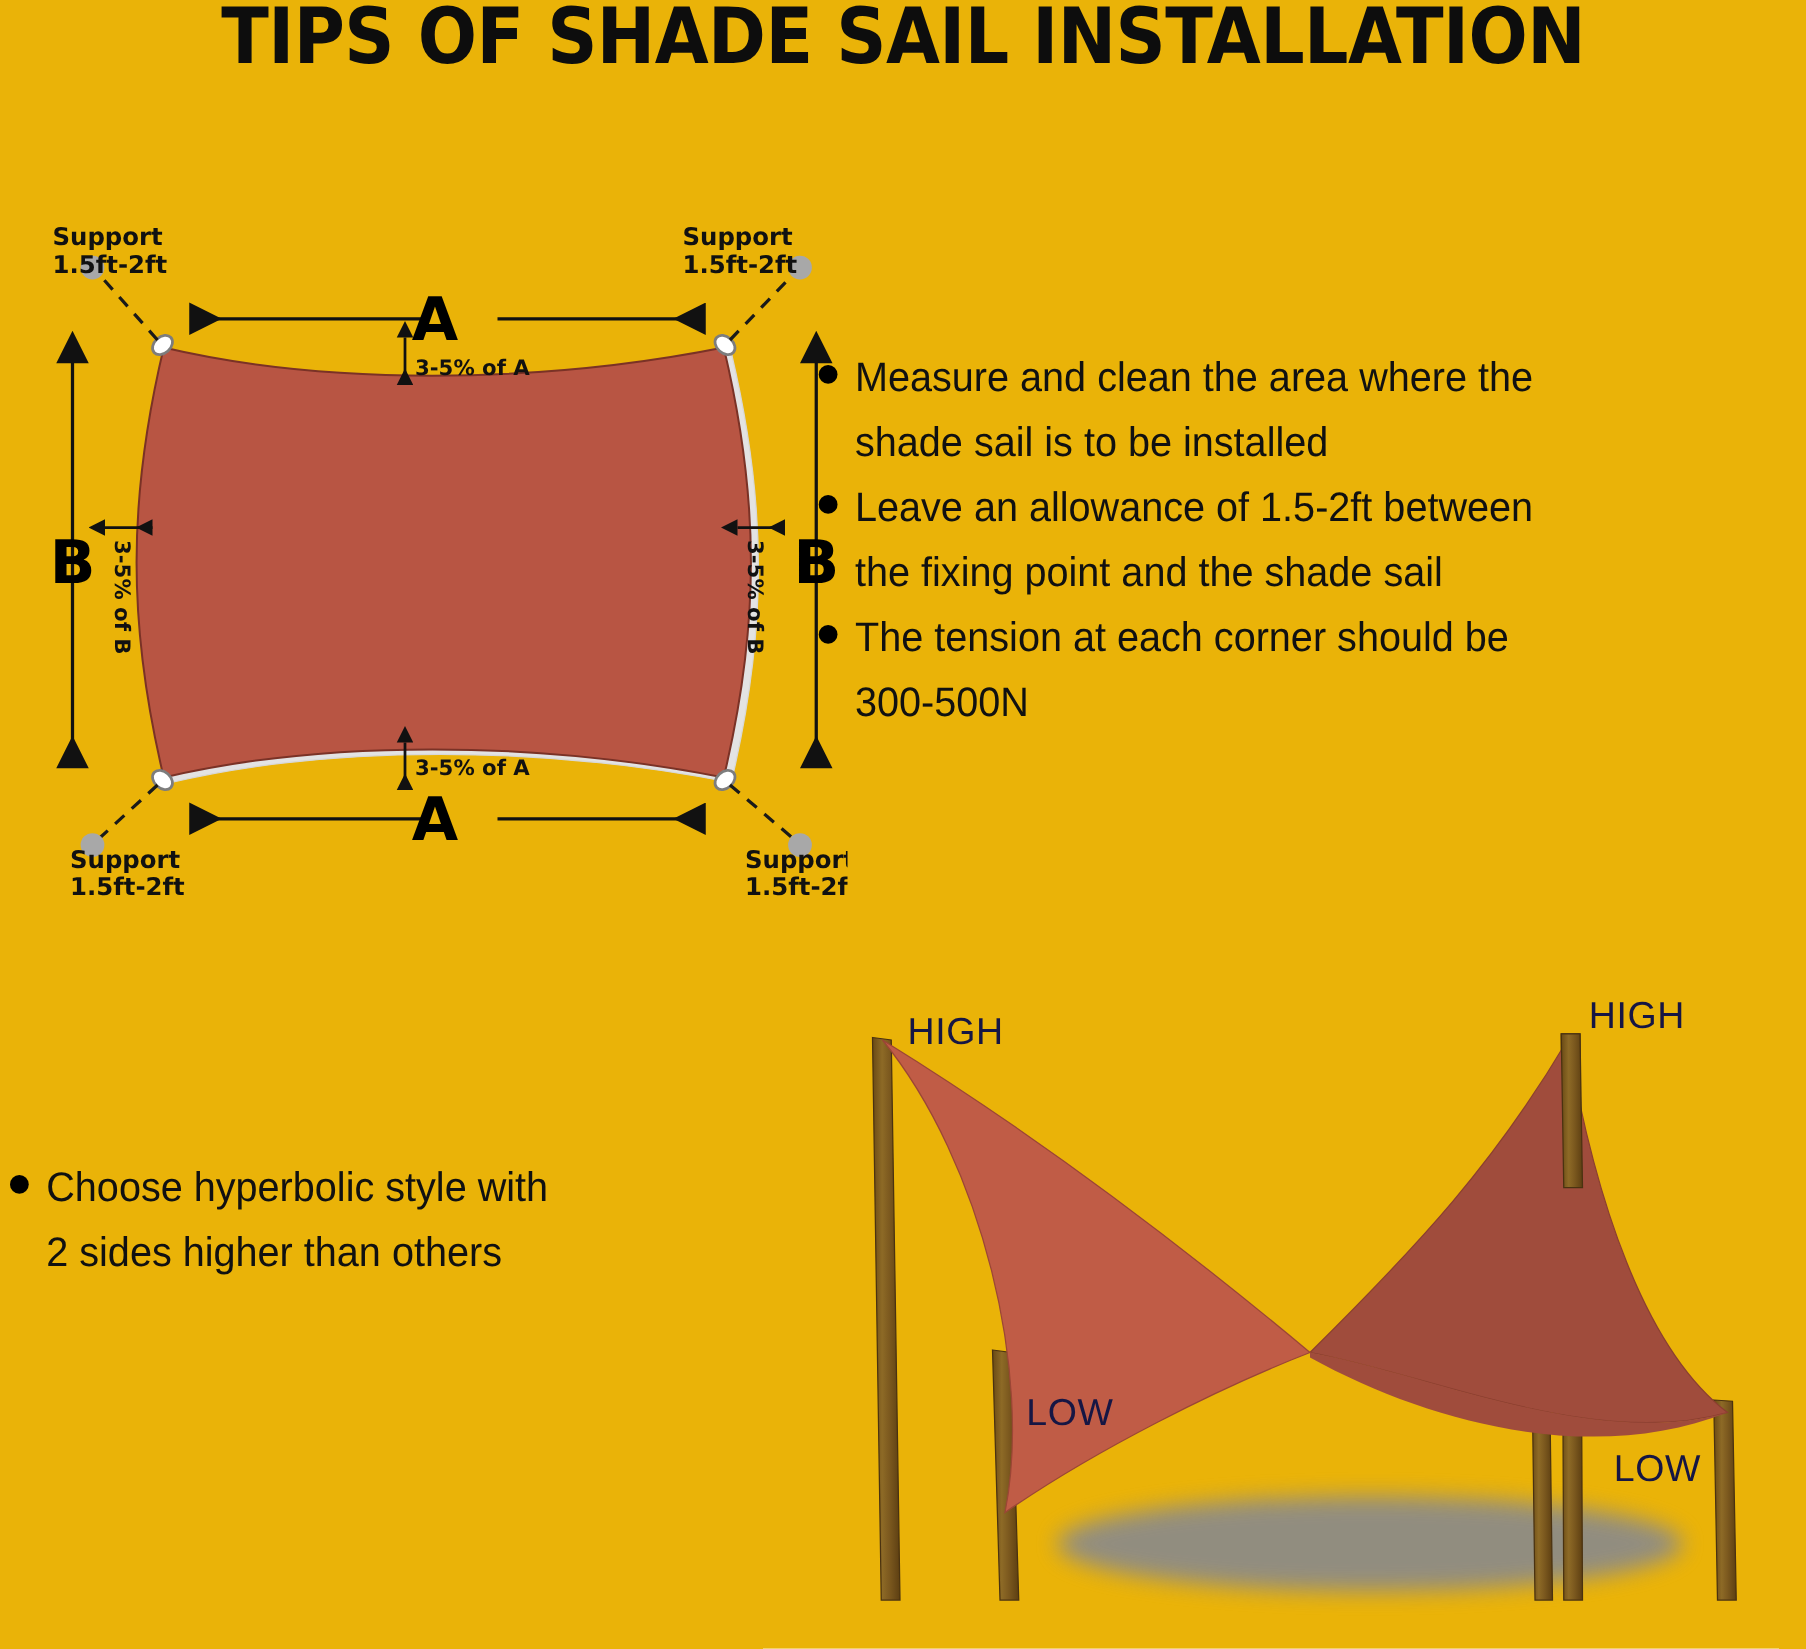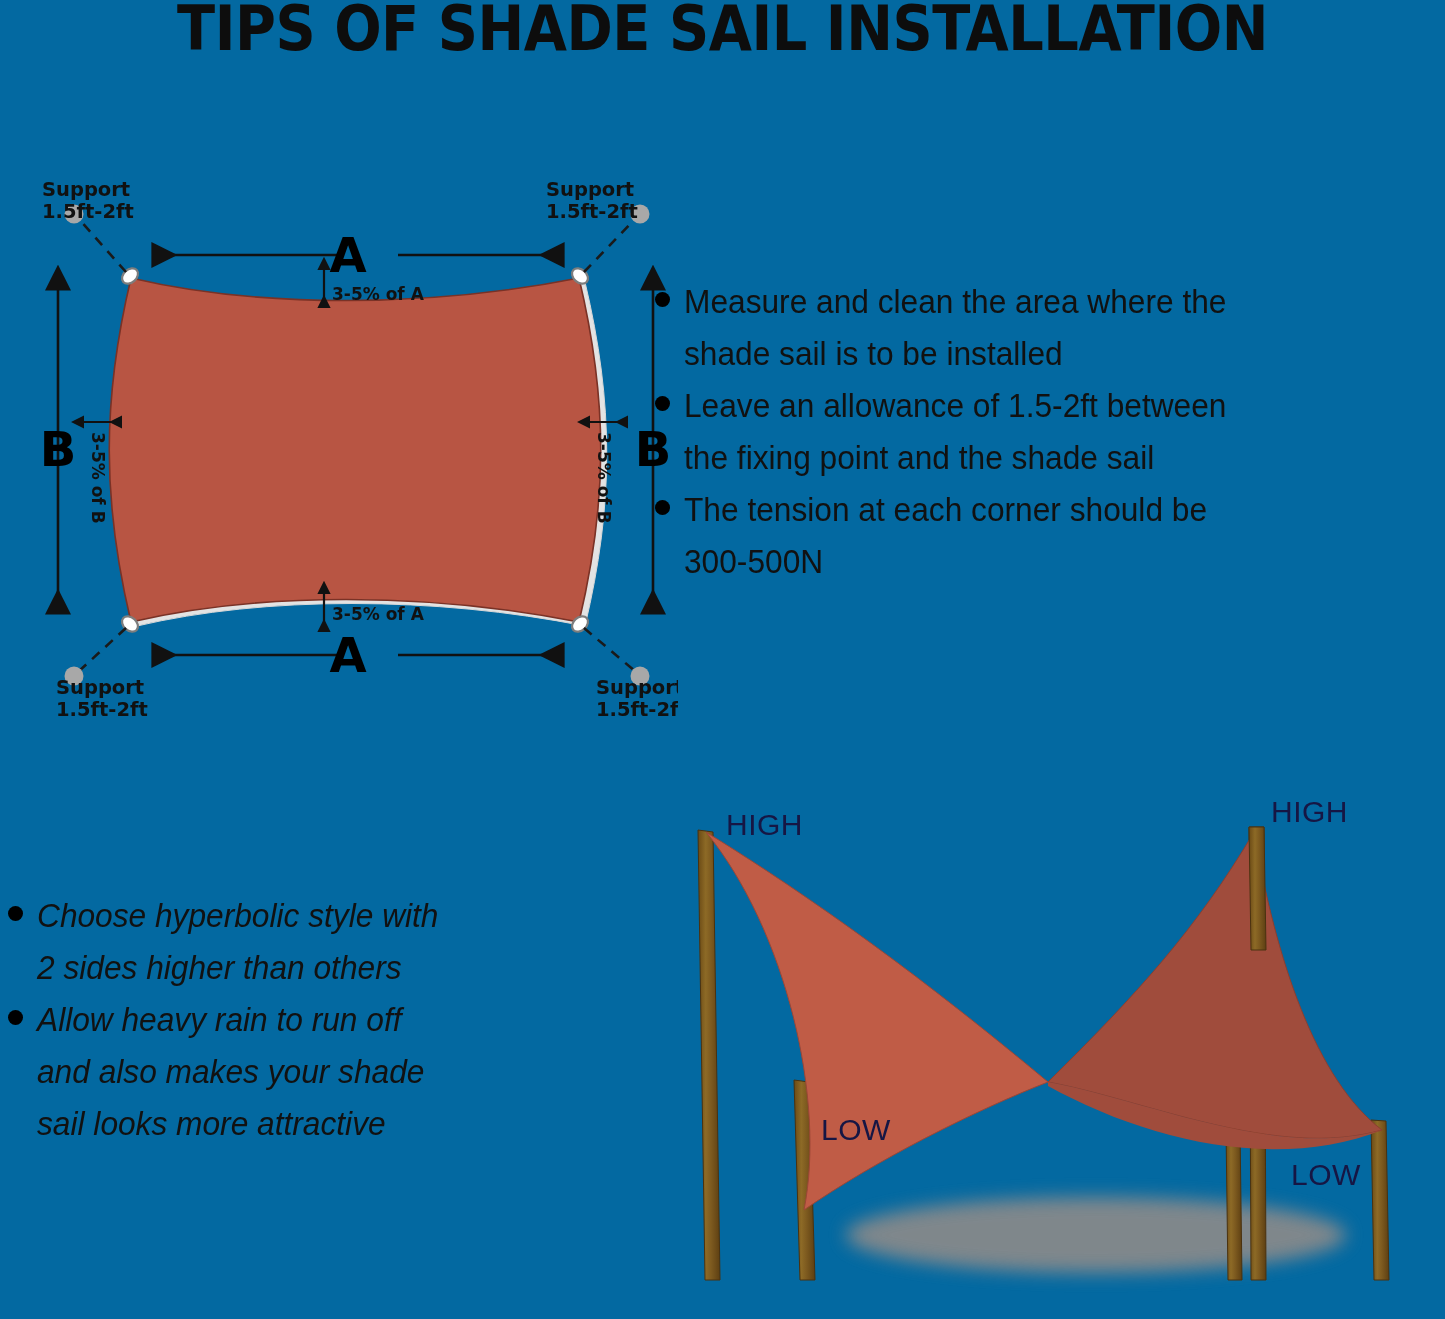--- a/index.html
+++ b/index.html
@@ -3,21 +3,21 @@
 <meta charset="utf-8">
 <style>
   html,body{margin:0;padding:0;background:#ffffff;}
   body{
     width:1445px;height:1319px;
     font-family:"Liberation Sans", sans-serif;
     color:#000;
     overflow:hidden;
     position:relative;
   }
-  #root{position:relative;width:1445px;height:1319px;background:#0369a1;}
+  #root{position:relative;width:1445px;height:1319px;background:#eab308;}
 
   
   .title{
     position:absolute;left:0;top:-2px;width:1445px;
     text-align:center;
     font-family:"DejaVu Sans", sans-serif;
     font-weight:700;
     font-size:62px;
     letter-spacing:-0.5px;
     line-height:62px;
@@ -68,21 +68,21 @@
     line-height:52px;
     color:#111;
     transform:scaleX(0.96);
     transform-origin:0 0;
     white-space:pre-line;
   }
 
   #bullets-right{left:655px;top:276px;width:800px;}
   #bullets-right .bullet-row{margin-bottom:0px;}
 
-  #bullets-left{left:8px;top:890px;width:620px;font-style:italic;}
+  #bullets-left{left:8px;top:924px;width:620px;}
 
   
   #diagram-hyper{position:absolute;left:676px;top:780px;width:805px;height:539px;}
   #diagram-hyper svg{display:block;}
   .hl-label{
     font-family:"Liberation Sans", sans-serif;
     font-size:30px;
     fill:#161644;
     letter-spacing:0.5px;
   }
@@ -192,26 +192,20 @@
 300-500N</div>
     </div>
   </div>
 
   <div id="bullets-left" class="bullets">
     <div class="bullet-row">
       <div class="bullet-dot"></div>
       <div class="bullet-text">Choose hyperbolic style with
 2 sides higher than others</div>
     </div>
-    <div class="bullet-row">
-      <div class="bullet-dot"></div>
-      <div class="bullet-text">Allow heavy rain to run off
-and also makes your shade
-sail looks more attractive</div>
-    </div>
   </div>
 
   <div id="diagram-hyper">
     <svg width="805" height="539" viewBox="0 0 805 539" xmlns="http://www.w3.org/2000/svg">
       <defs>
         <linearGradient id="postGrad" x1="0" y1="0" x2="1" y2="0">
           <stop offset="0%" stop-color="#6a4a15"></stop>
           <stop offset="35%" stop-color="#8d6a26"></stop>
           <stop offset="60%" stop-color="#7d5a1f"></stop>
           <stop offset="100%" stop-color="#5d3f12"></stop>

